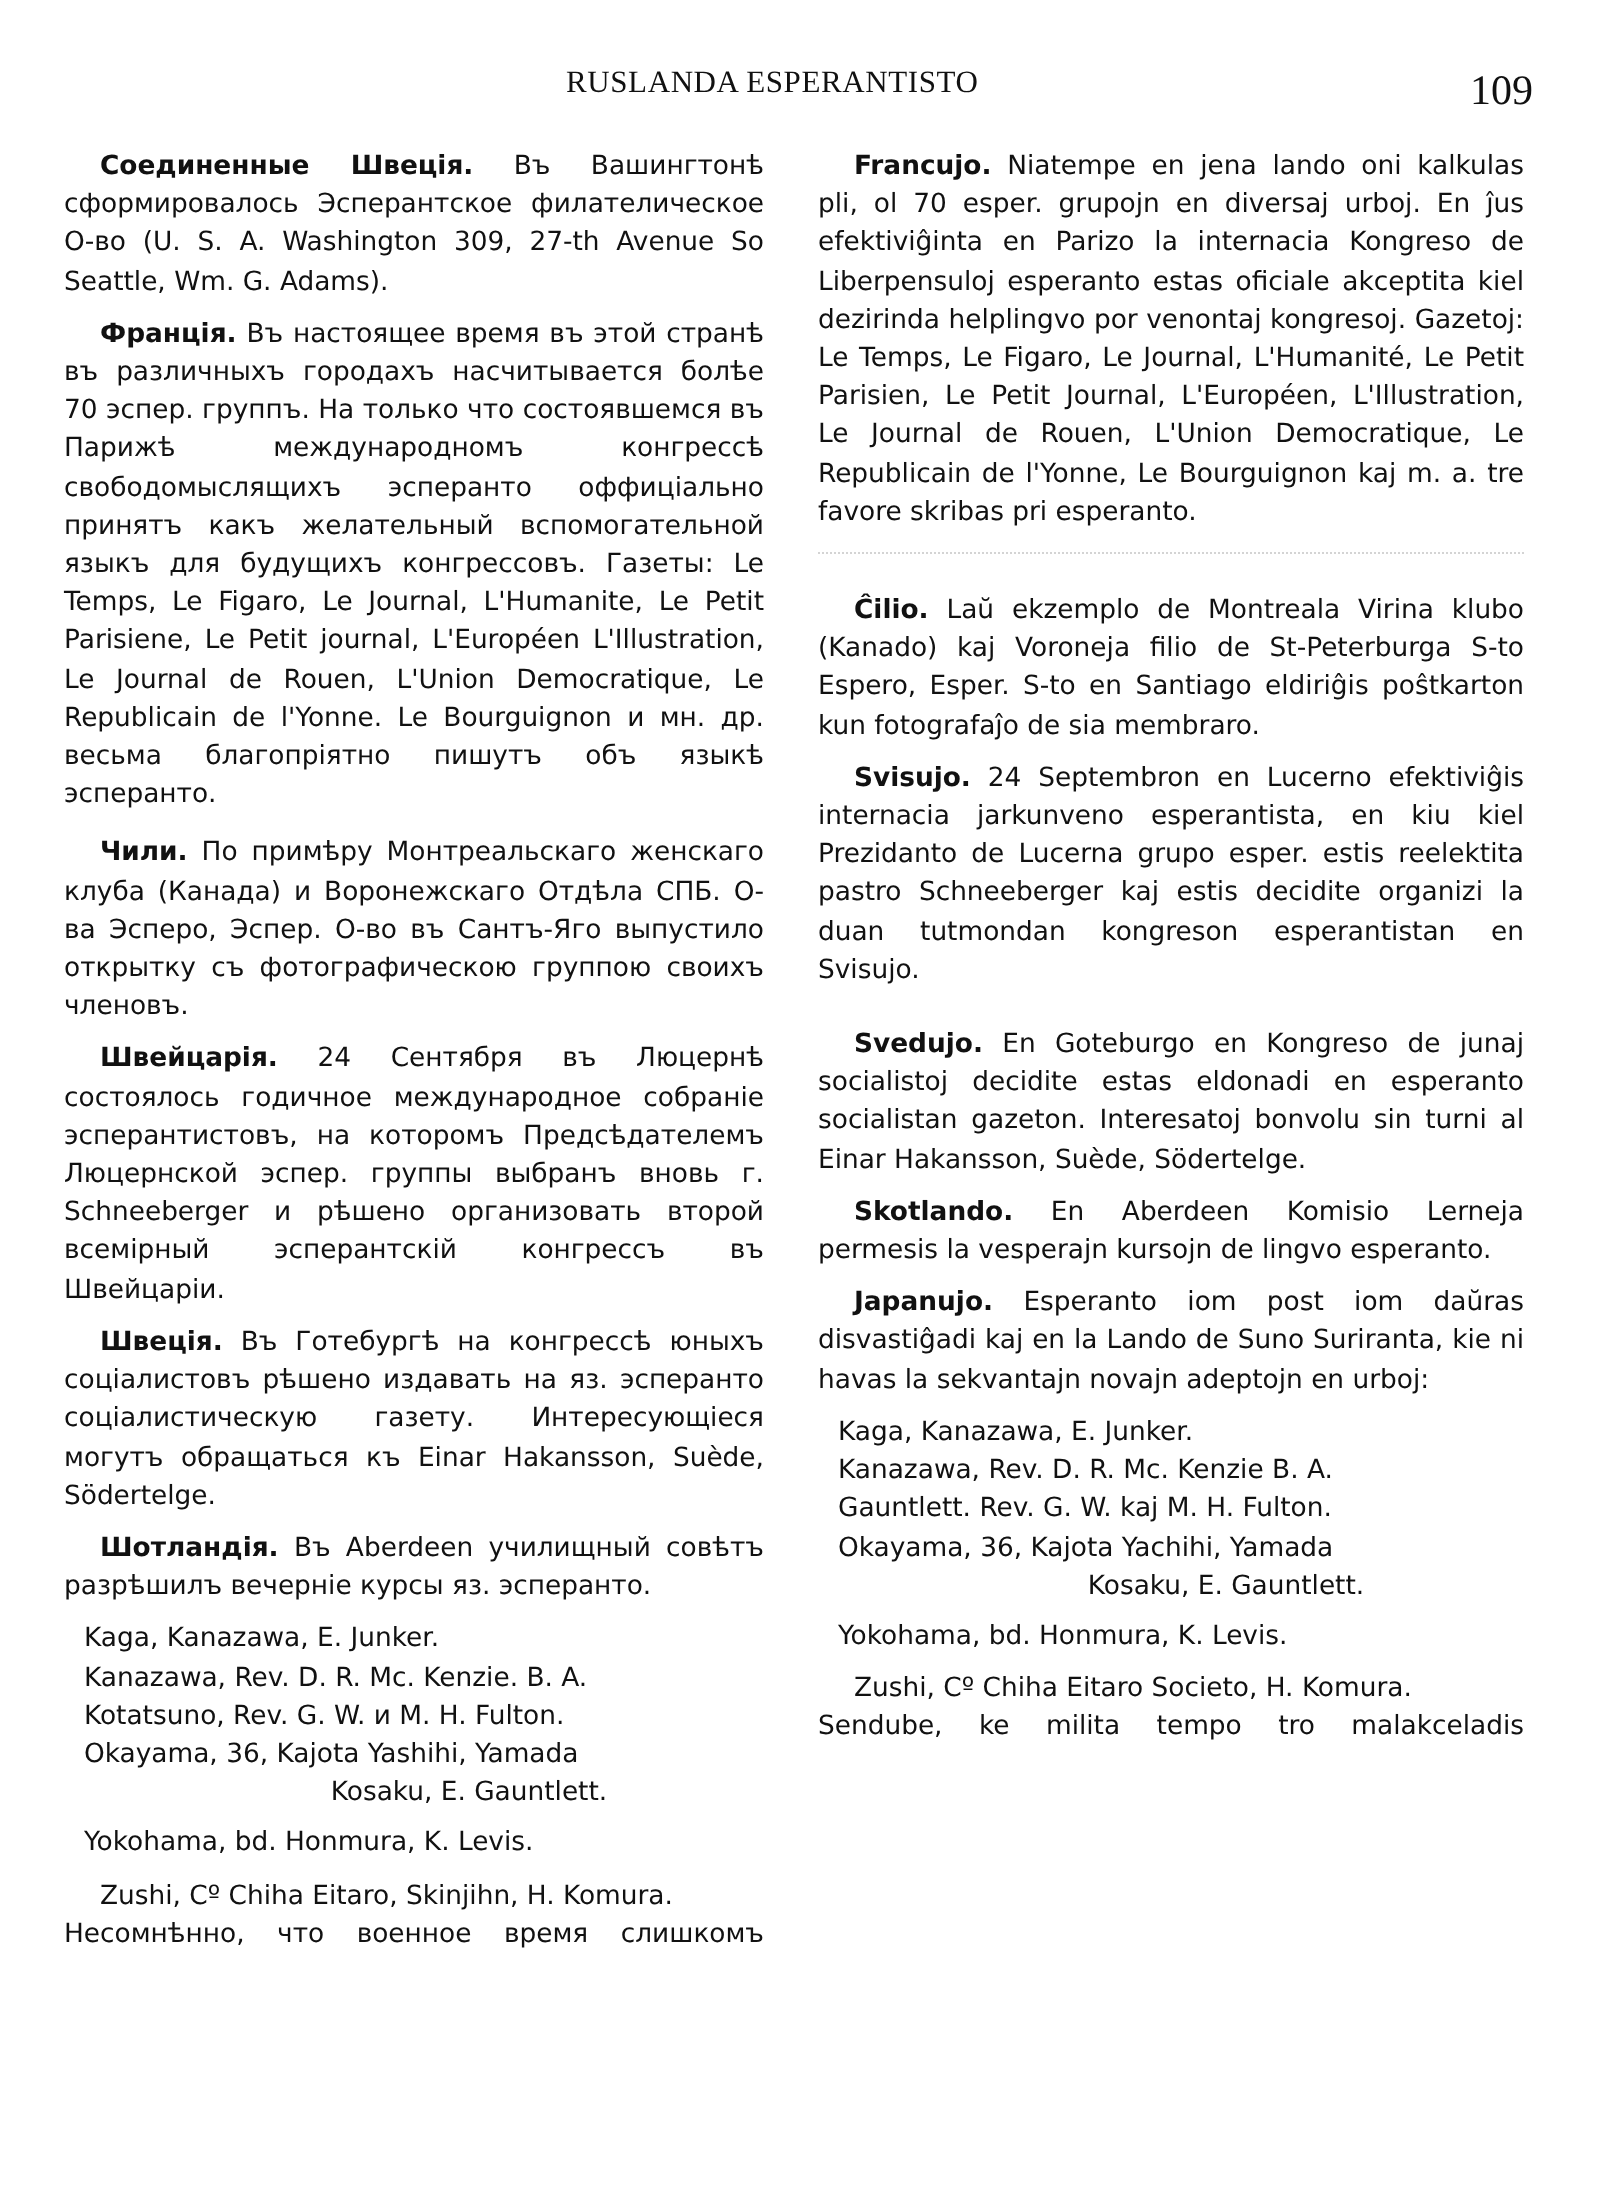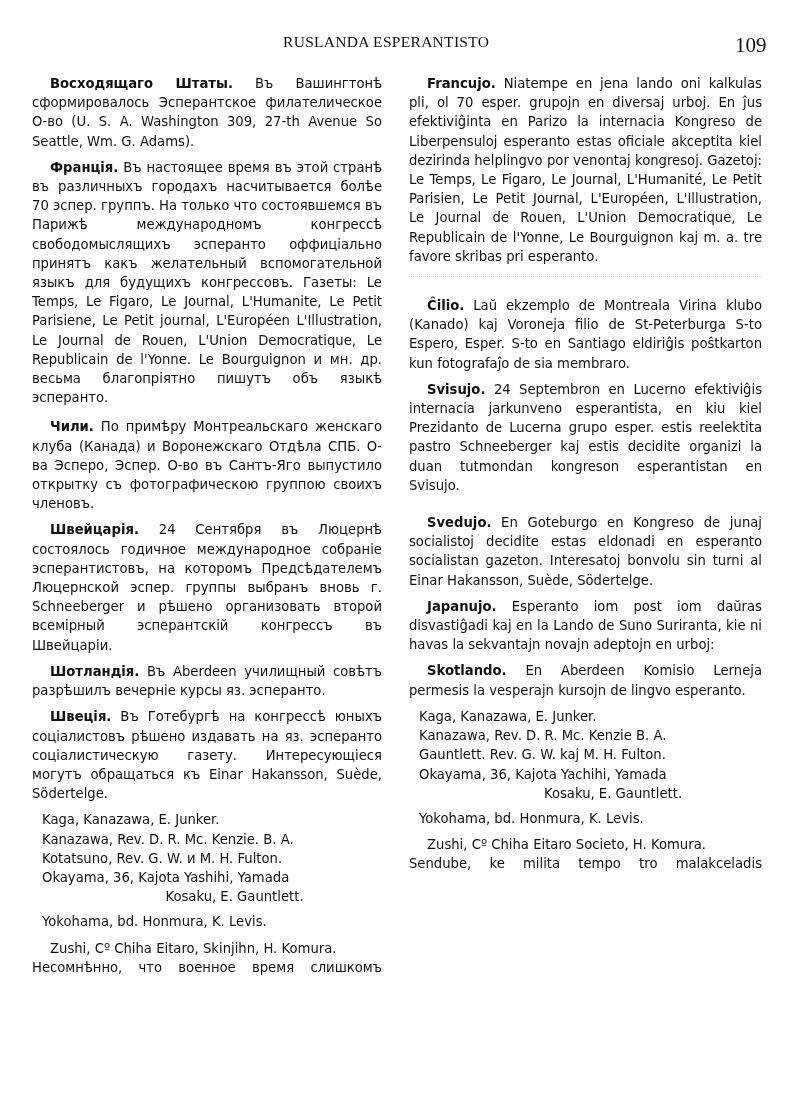--- a/index.html
+++ b/index.html
@@ -21,47 +21,47 @@
 </style>
 </head>
 <body>
 
 <div class="header">
   <span class="running-title">RUSLANDA ESPERANTISTO</span>
   <span class="page-number">109</span>
 </div>
 
 <div class="col col-left">
-  <p class="para"><span class="head">Восходящаго Штаты.</span><span> Въ Вашингтонѣ сформировалось Эсперантское филателическое О-во (U. S. A. Washington 309, 27-th Avenue So Seattle, Wm. G. Adams).</span></p>
+  <p class="para"><span class="head">Соединенные Швеція.</span><span> Въ Вашингтонѣ сформировалось Эсперантское филателическое О-во (U. S. A. Washington 309, 27-th Avenue So Seattle, Wm. G. Adams).</span></p>
   <p class="para"><span class="head">Франція.</span><span> Въ настоящее время въ этой странѣ въ различныхъ городахъ насчитывается болѣе 70 эспер. группъ. На только что состоявшемся въ Парижѣ международномъ конгрессѣ свободомыслящихъ эсперанто оффиціально принятъ какъ желательный вспомогательной языкъ для будущихъ конгрессовъ. Газеты: Le Temps, Le Figaro, Le Journal, L'Humanite, Le Petit Parisiene, Le Petit journal, L'Européen L'Illustration, Le Journal de Rouen, L'Union Democratique, Le Republicain de l'Yonne. Le Bourguignon и мн. др. весьма благопріятно пишутъ объ языкѣ эсперанто.</span></p>
   <div class="sep-line" style="visibility:hidden"></div>
   <p class="para" style="margin-top:-20px"><span class="head">Чили.</span><span> По примѣру Монтреальскаго женскаго клуба (Канада) и Воронежскаго Отдѣла СПБ. О-ва Эсперо, Эспер. О-во въ Сантъ-Яго выпустило открытку съ фотографическою группою своихъ членовъ.</span></p>
   <p class="para"><span class="head">Швейцарія.</span><span> 24 Сентября въ Люцернѣ состоялось годичное международное собраніе эсперантистовъ, на которомъ Предсѣдателемъ Люцернской эспер. группы выбранъ вновь г. Schneeberger и рѣшено организовать второй всемірный эсперантскій конгрессъ въ Швейцаріи.</span></p>
+  <p class="para"><span class="head">Швеція.</span><span> Въ Готебургѣ на конгрессѣ юныхъ соціалистовъ рѣшено издавать на яз. эсперанто соціалистическую газету. Интересующіеся могутъ обращаться къ Einar Hakansson, Suède, Södertelge.</span></p>
   <p class="para"><span class="head">Шотландія.</span><span> Въ Aberdeen училищный совѣтъ разрѣшилъ вечерніе курсы яз. эсперанто.</span></p>
-  <p class="para"><span class="head">Швеція.</span><span> Въ Готебургѣ на конгрессѣ юныхъ соціалистовъ рѣшено издавать на яз. эсперанто соціалистическую газету. Интересующіеся могутъ обращаться къ Einar Hakansson, Suède, Södertelge.</span></p>
   <ul class="list">
     <li>Kaga, Kanazawa, E. Junker.</li>
     <li>Kanazawa, Rev. D. R. Mc. Kenzie. B. A.</li>
     <li>Kotatsuno, Rev. G. W. и M. H. Fulton.</li>
     <li>Okayama, 36, Kajota Yashihi, Yamada</li>
     <li class="indent2">Kosaku, E. Gauntlett.</li>
     <li class="sep">Yokohama, bd. Honmura, K. Levis.</li>
   </ul>
   <p class="para" style="margin-bottom:0">Zushi, Cº Chiha Eitaro, Skinjihn, H. Komura.</p>
   <p class="para last-line" style="text-indent:0">Несомнѣнно, что военное время слишкомъ</p>
 </div>
 
 <div class="col col-right">
   <p class="para"><span class="head">Francujo.</span><span> Niatempe en jena lando oni kalkulas pli, ol 70 esper. grupojn en diversaj urboj. En ĵus efektiviĝinta en Parizo la internacia Kongreso de Liberpensuloj esperanto estas oficiale akceptita kiel dezirinda helplingvo por venontaj kongresoj. Gazetoj: Le Temps, Le Figaro, Le Journal, L'Humanité, Le Petit Parisien, Le Petit Journal, L'Européen, L'Illustration, Le Journal de Rouen, L'Union Democratique, Le Republicain de l'Yonne, Le Bourguignon kaj m. a. tre favore skribas pri esperanto.</span></p>
   <div class="sep-line"></div>
   <p class="para"><span class="head">Ĉilio.</span><span> Laŭ ekzemplo de Montreala Virina klubo (Kanado) kaj Voroneja filio de St-Peterburga S-to Espero, Esper. S-to en Santiago eldiriĝis poŝtkarton kun fotografaĵo de sia membraro.</span></p>
   <p class="para"><span class="head">Svisujo.</span><span> 24 Septembron en Lucerno efektiviĝis internacia jarkunveno esperantista, en kiu kiel Prezidanto de Lucerna grupo esper. estis reelektita pastro Schneeberger kaj estis decidite organizi la duan tutmondan kongreson esperantistan en Svisujo.</span></p>
   <p class="para" style="margin-top:18px"><span class="head">Svedujo.</span><span> En Goteburgo en Kongreso de junaj socialistoj decidite estas eldonadi en esperanto socialistan gazeton. Interesatoj bonvolu sin turni al Einar Hakansson, Suède, Södertelge.</span></p>
+  <p class="para"><span class="head">Skotlando.</span><span> En Aberdeen Komisio Lerneja permesis la vesperajn kursojn de lingvo esperanto.</span></p>
   <p class="para"><span class="head">Japanujo.</span><span> Esperanto iom post iom daŭras disvastiĝadi kaj en la Lando de Suno Suriranta, kie ni havas la sekvantajn novajn adeptojn en urboj:</span></p>
-  <p class="para"><span class="head">Skotlando.</span><span> En Aberdeen Komisio Lerneja permesis la vesperajn kursojn de lingvo esperanto.</span></p>
   <ul class="list">
     <li>Kaga, Kanazawa, E. Junker.</li>
     <li>Kanazawa, Rev. D. R. Mc. Kenzie B. A.</li>
     <li>Gauntlett. Rev. G. W. kaj M. H. Fulton.</li>
     <li>Okayama, 36, Kajota Yachihi, Yamada</li>
     <li class="indent2">Kosaku, E. Gauntlett.</li>
     <li class="sep">Yokohama, bd. Honmura, K. Levis.</li>
   </ul>
   <p class="para" style="margin-bottom:0">Zushi, Cº Chiha Eitaro Societo, H. Komura.</p>
   <p class="para last-line" style="text-indent:0">Sendube, ke milita tempo tro malakceladis</p>

